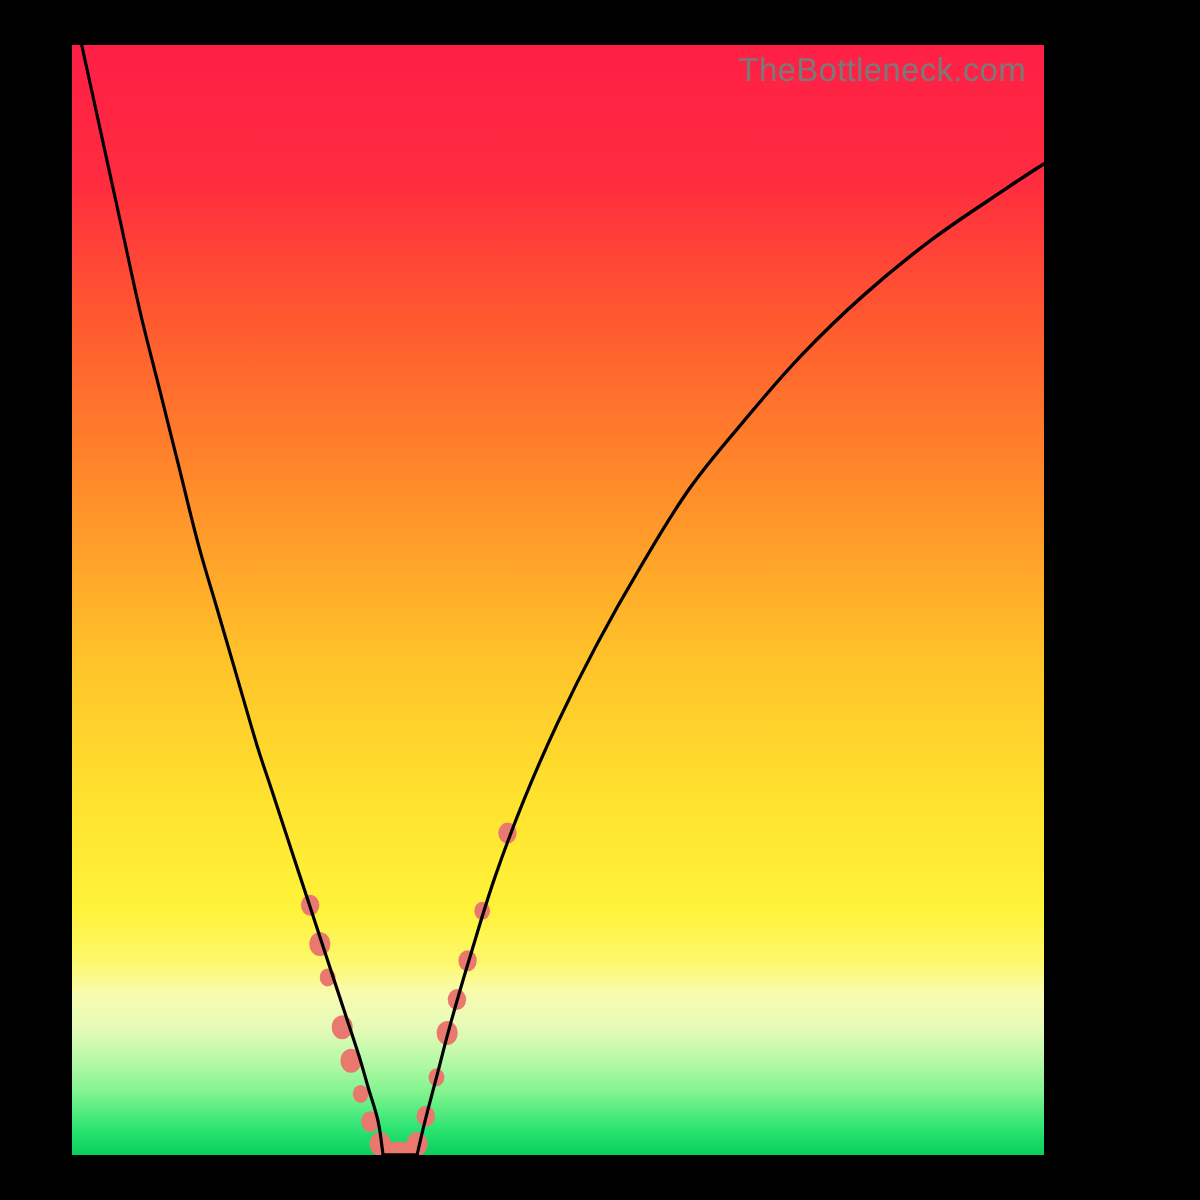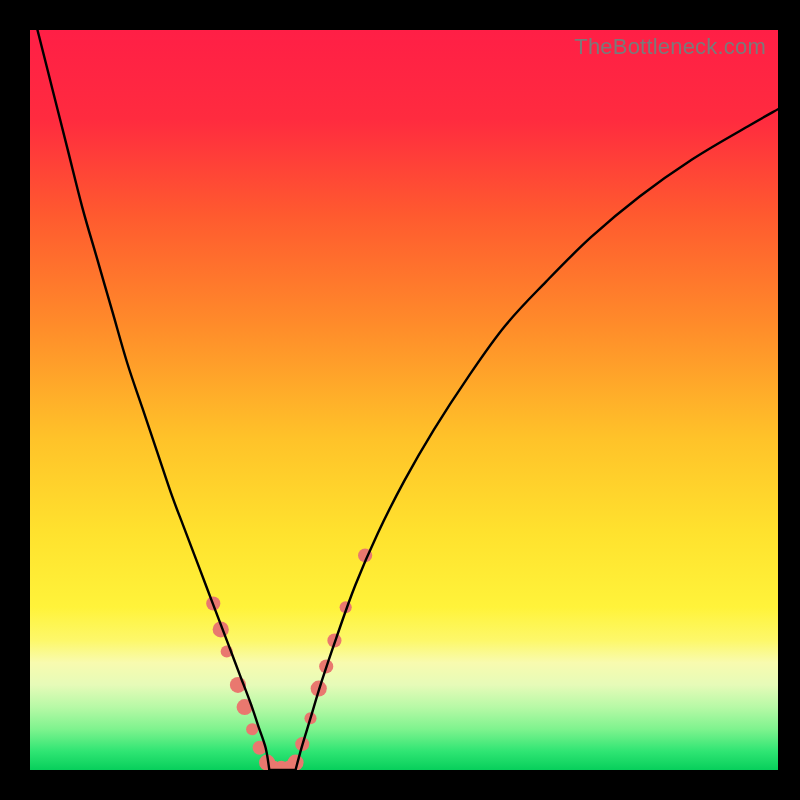--- a/index.html
+++ b/index.html
@@ -12,25 +12,26 @@
     font-family: Arial, Helvetica, sans-serif;
   }
   .frame {
     position: relative;
     width: 800px;
     height: 800px;
     background: #000;
   }
   .plot {
     position: absolute;
-    left: 30px;
+    left: 48px;
     top: 30px;
-    width: 748px;
+    width: 612px;
     height: 740px;
     overflow: hidden;
+    padding-left: 36px;
   }
   .gradient {
     position: absolute;
     left: 0;
     top: 0;
     width: 100%;
     height: 100%;
   }
   .watermark {
     position: absolute;

